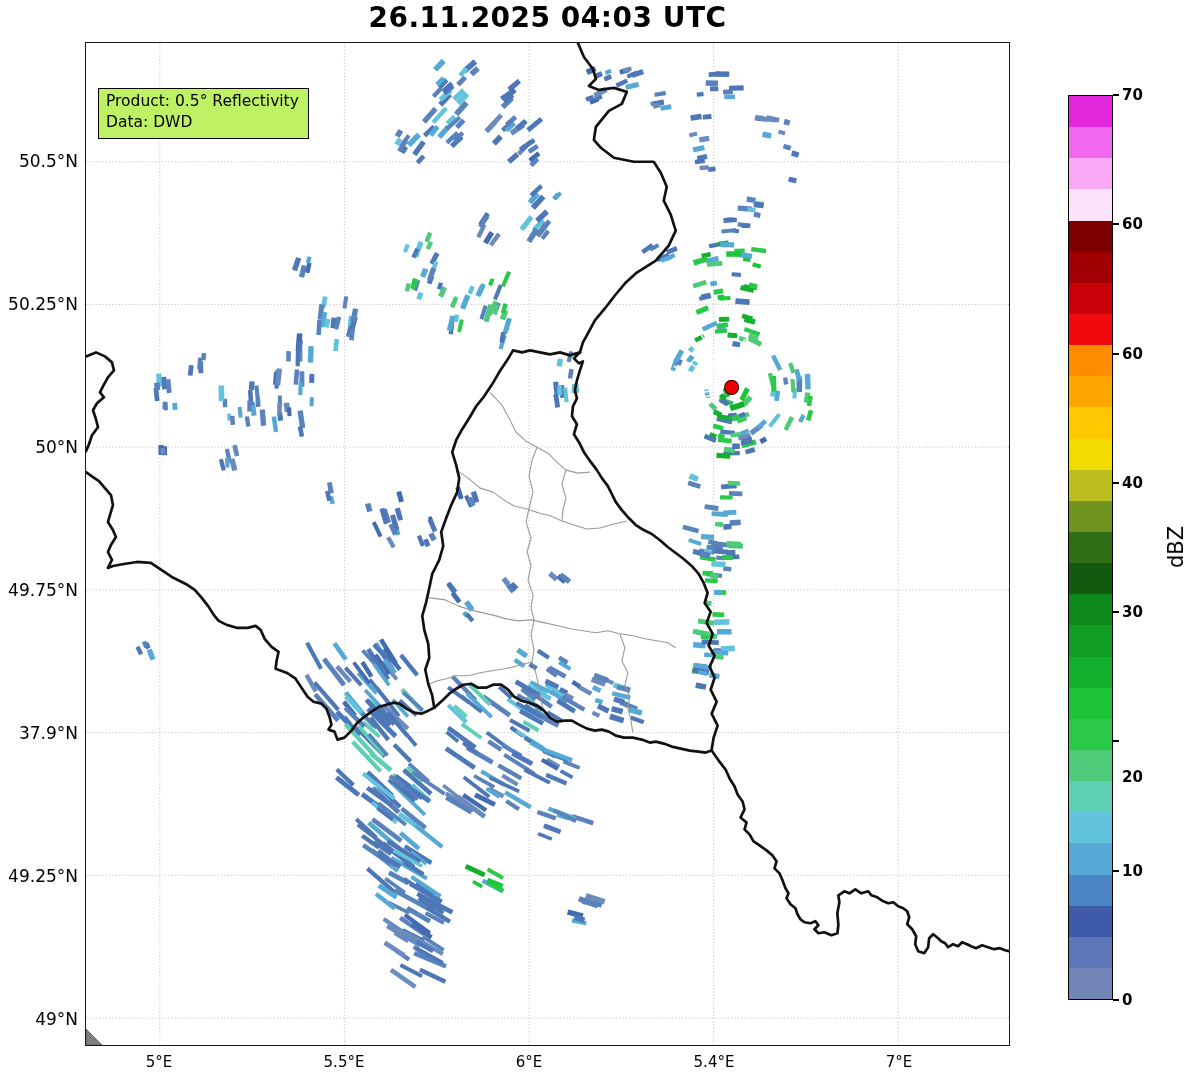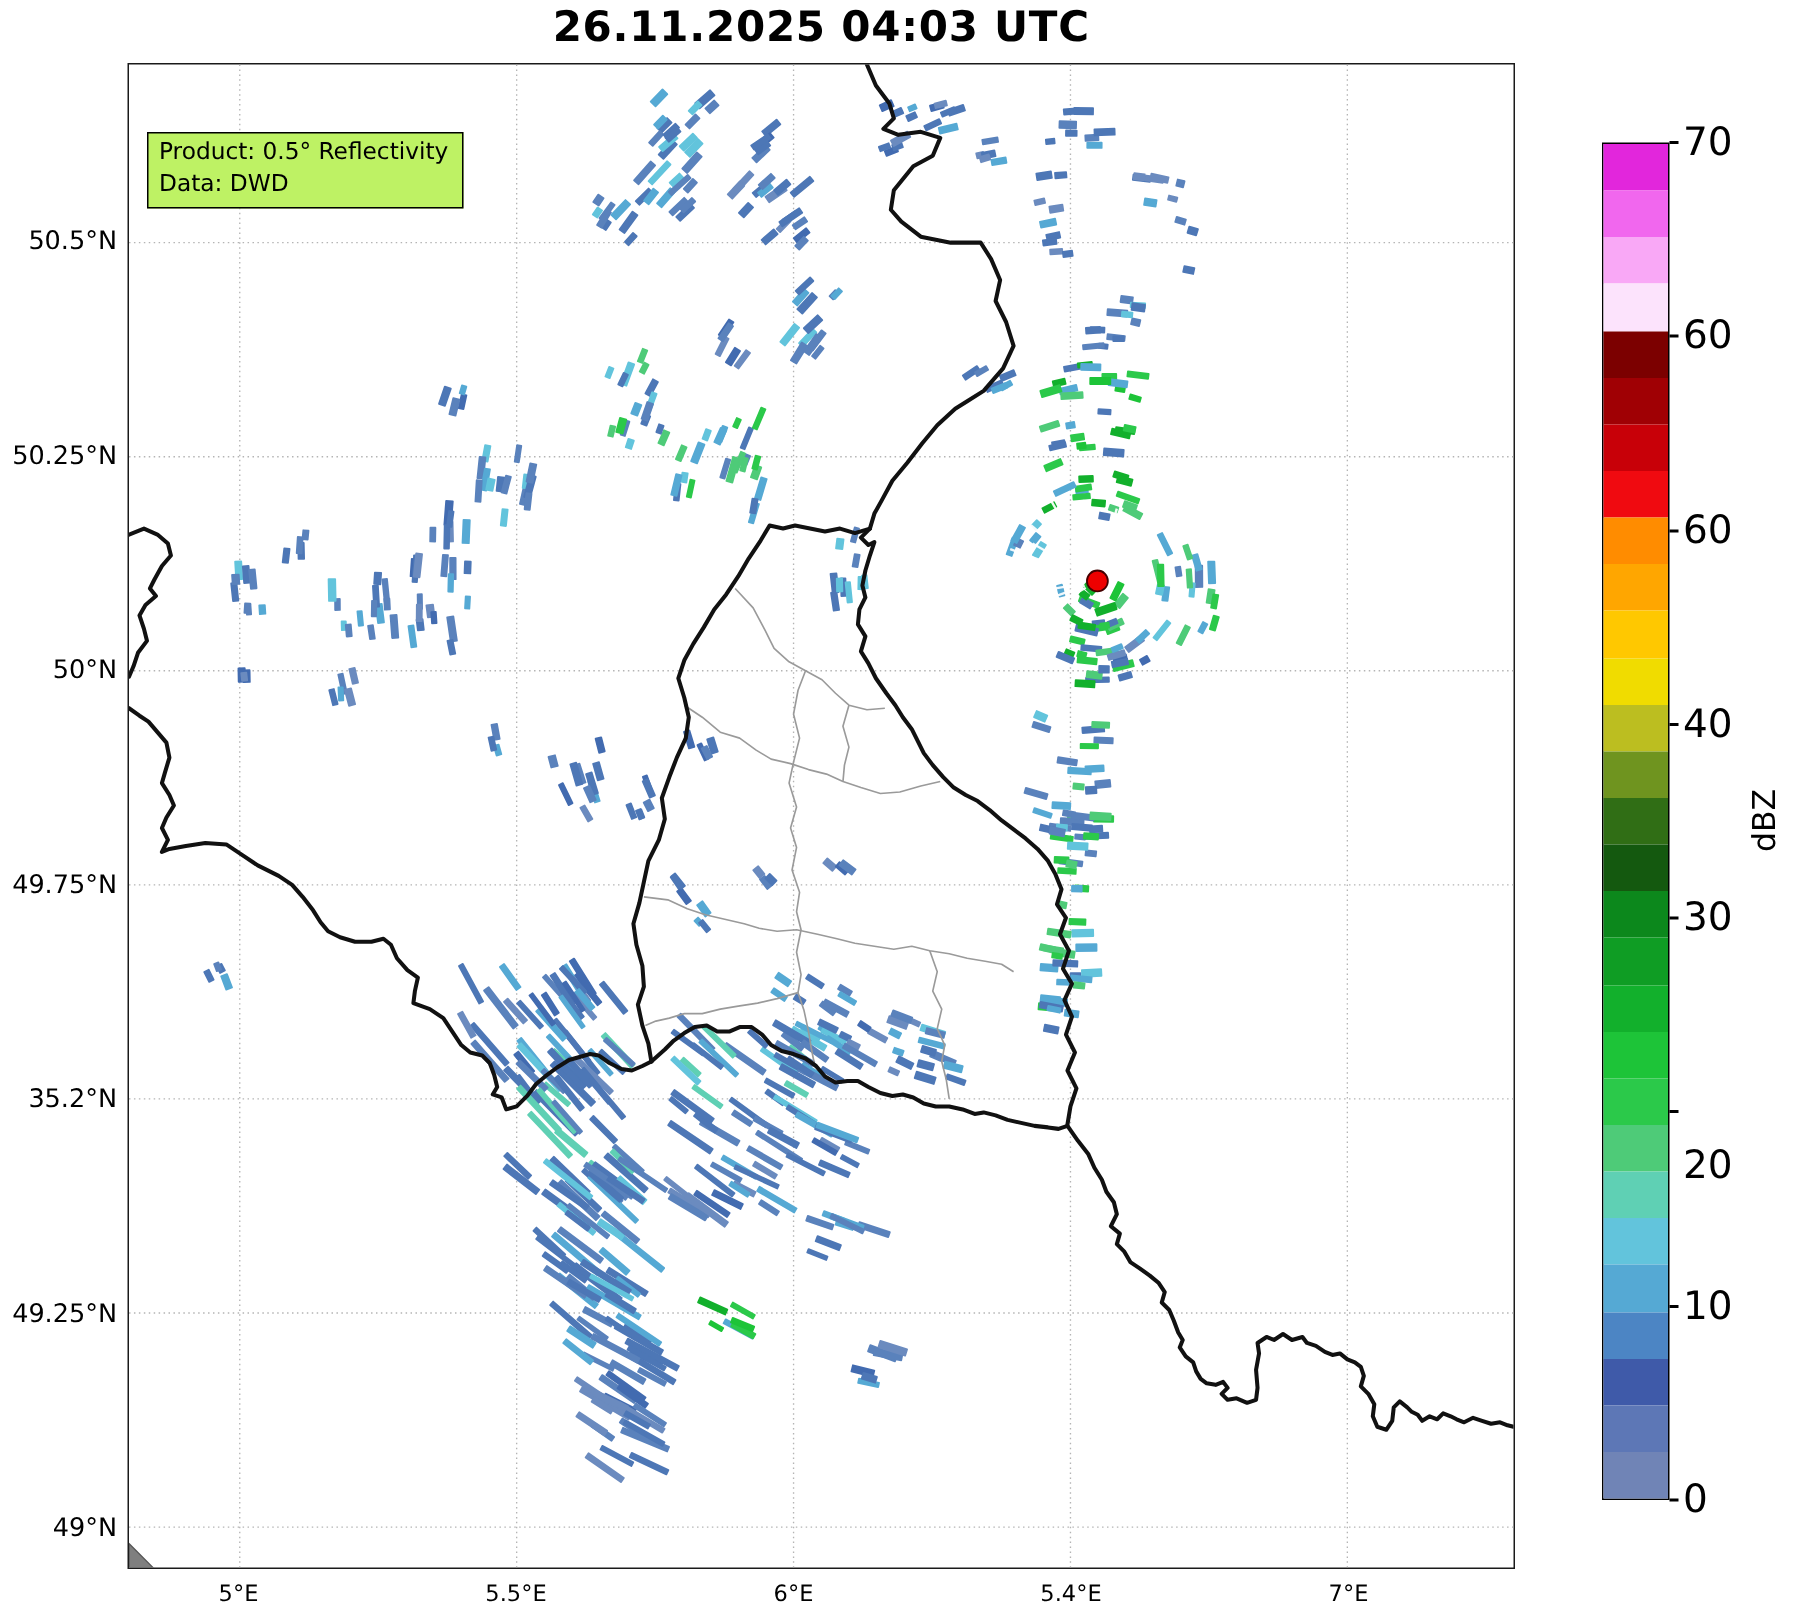--- a/index.html
+++ b/index.html
@@ -11,21 +11,21 @@
         border:1.5px solid #1a1a1a;box-sizing:border-box;background:#fff;}
   #mapsvg{position:absolute;left:0;top:0;width:100%;height:100%;}
   #infobox{position:absolute;left:12px;top:13px;background:#bef264;border:1.3px solid #000;
            padding:2px 9px 4px 7px;font-size:15.5px;line-height:1.38;z-index:5;margin-top:32px;}
   .ylab{position:absolute;left:0;width:78px;text-align:right;font-size:17px;height:22px;line-height:22px;}
   .xlab{position:absolute;top:1051px;width:90px;text-align:center;font-size:15px;height:22px;line-height:22px;}
   #colorbar{position:absolute;left:1068px;top:95px;width:45px;height:905px;
             border:1.4px solid #000;box-sizing:border-box;display:flex;flex-direction:column;}
   .cband{flex:1 1 0;}
   .cbtick{position:absolute;width:6px;height:1.7px;background:#000;}
-  .cblabel{position:absolute;left:1122px;font-size:26px;height:26px;line-height:26px;}
+  .cblabel{position:absolute;left:1122px;font-size:15px;height:26px;line-height:26px;font-weight:bold;}
   #dbz{position:absolute;left:1146px;top:532px;width:60px;height:30px;line-height:30px;
        text-align:center;font-size:21px;transform:rotate(-90deg);}
 </style>
 </head>
 <body>
 
 <div id="root">
   <div id="title">26.11.2025 04:03 UTC</div>
 
   <div id="plot">
@@ -839,21 +839,21 @@
       <div class="cband" style="background: rgb(76, 133, 196);"></div>
       <div class="cband" style="background: rgb(63, 90, 169);"></div>
       <div class="cband" style="background: rgb(93, 119, 182);"></div>
       <div class="cband" style="background: rgb(112, 132, 182);"></div>
     </div>
   <div id="dbz">dBZ</div>
 <div class="ylab" style="top: 150px;">50.5°N</div>
     <div class="ylab" style="top: 293px;">50.25°N</div>
     <div class="ylab" style="top: 436px;">50°N</div>
     <div class="ylab" style="top: 579px;">49.75°N</div>
-    <div class="ylab" style="top: 722px;">35.2°N</div>
+    <div class="ylab" style="top: 722px;">37.9°N</div>
     <div class="ylab" style="top: 865px;">49.25°N</div>
     <div class="ylab" style="top: 1008px;">49°N</div>
     <div class="xlab" style="left: 114px;">5°E</div>
     <div class="xlab" style="left: 299px;">5.5°E</div>
     <div class="xlab" style="left: 484px;">6°E</div>
     <div class="xlab" style="left: 669px;">5.4°E</div>
     <div class="xlab" style="left: 854px;">7°E</div>
     <div class="cbtick" style="left: 1113px; top: 94.2px;"></div>
     <div class="cblabel" style="top: 82px;">70</div>
     <div class="cbtick" style="left: 1113px; top: 223.2px;"></div>

